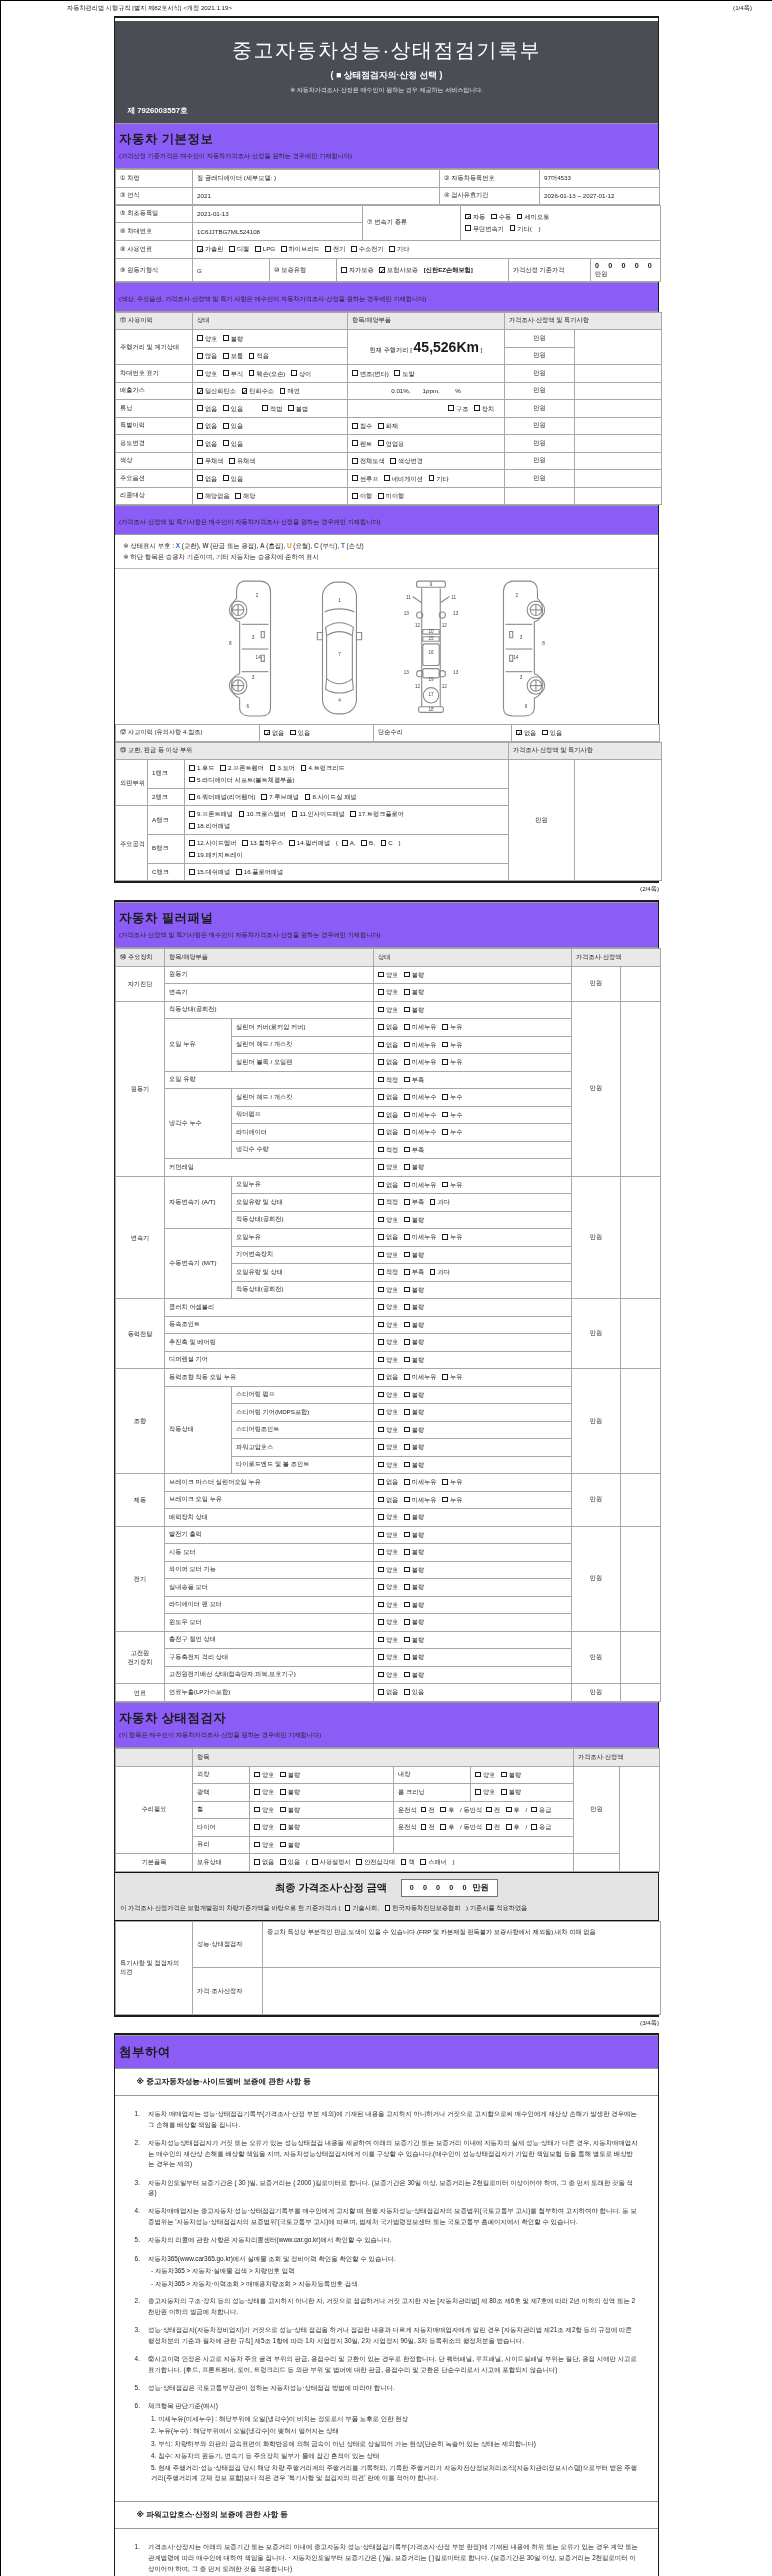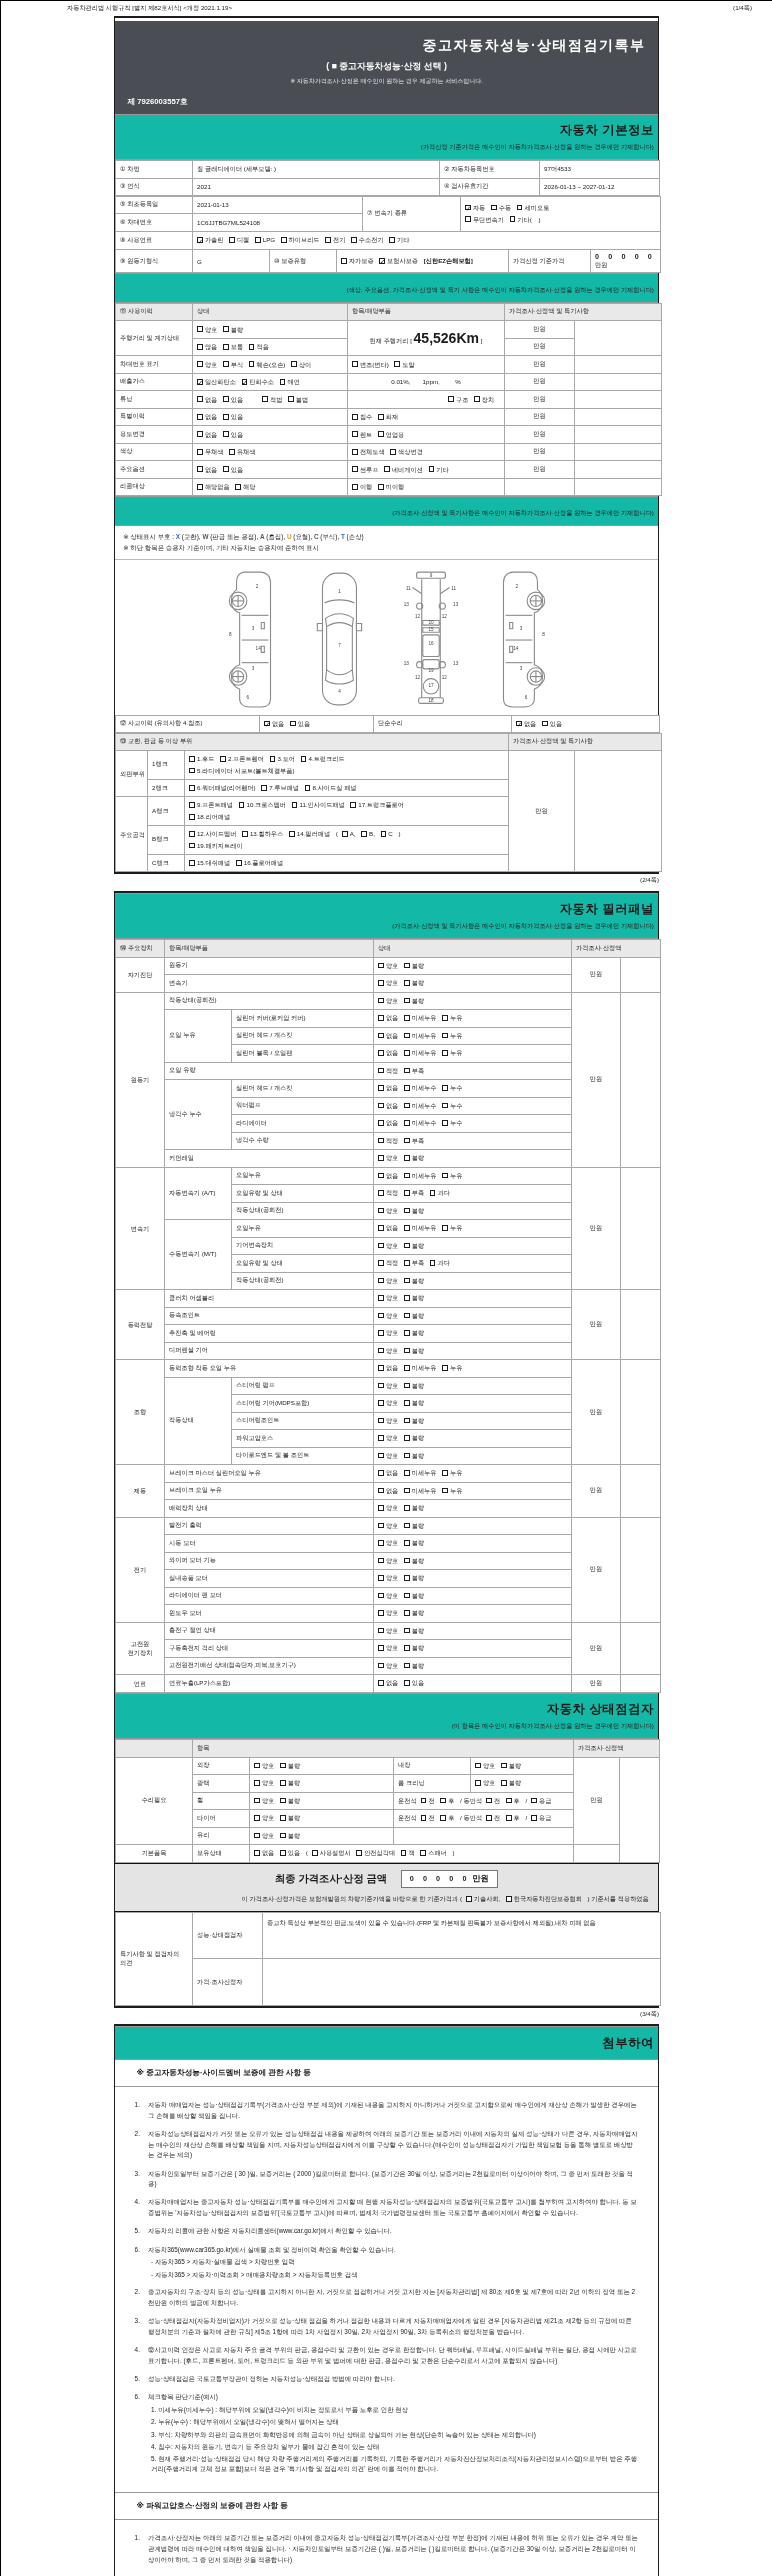--- a/index.html
+++ b/index.html
@@ -6,26 +6,26 @@
   html,body{background:#fff}
   body{width:773px;min-height:2576px;border:1px solid #000;font-family:"Liberation Sans","DejaVu Sans",sans-serif;color:#1a1a1a;padding-bottom:15.5px}
   .wrap{width:545px;margin:3.1px auto 0}
   .topline{display:flex;justify-content:space-between;font-size:6.2px;color:#222;margin:2.1px 0 3.1px;width:639px;margin-left:-47px}
   .topline .right{margin-right:-46px}
   .pagemark{text-align:right;font-size:6.2px;color:#222;margin:2.1px 0 5.2px}
   .page{border:1px solid #1c1c1c;border-top-width:2.1px;border-bottom-width:2.1px;background:#fff}
   
   .gapline{height:3.1px;background:#fff}
   .dark{background:#4a4e54;color:#fff;padding:15.5px 12.4px 6.2px}
-  .dark .t1{text-align:right;font-size:14px;font-weight:bold;letter-spacing:1.5px}
+  .dark .t1{text-align:center;font-size:20px;font-weight:normal;letter-spacing:1.5px}
   .dark .t2{text-align:center;font-size:8.8px;margin-top:6.2px;font-weight:bold}
   .dark .t3{text-align:center;font-size:6px;margin-top:4.1px;color:#eceeef}
   .dark .no{font-size:7.7px;font-weight:bold;margin-top:11.3px}
   
-  .band{background:#14b8a6;border-top:0.5px solid #9a9a9a;border-bottom:0.5px solid #9a9a9a;text-align:right;padding:7.7px 4.1px 6.7px}
+  .band{background:#8b5cf6;border-top:0.5px solid #9a9a9a;border-bottom:0.5px solid #9a9a9a;text-align:left;padding:7.7px 4.1px 6.7px}
   .band h2{font-size:12.4px;font-weight:bold;letter-spacing:0.5px}
   .band .sub{font-size:6.2px;margin-top:4.1px;color:#222}
   
   table.t{width:100%;border-collapse:collapse;table-layout:fixed}
   table.t td{border:0.5px solid #a8a8a8;font-size:6.2px;padding:2.1px 4.1px;height:17.5px;vertical-align:middle;background:#fff;word-break:keep-all}
   table.t tr.hrow td{background:#e9e9e9;font-size:6.2px}
   td.lab{background:#fdfdfd}
   td.price{text-align:center;color:#222}
   td.blankcol{background:#fff}
   td.gname{text-align:center;word-break:break-all;line-height:1.5;width:31px}
@@ -48,41 +48,41 @@
   .dshape{fill:none;stroke:#8a8a8a;stroke-width:1.1}
   
   .nhead{padding:8.2px 21.6px;border-bottom:0.5px solid #999;font-size:7.7px;font-weight:bold}
   .nsec + .nsec .nhead{border-top:0.5px solid #999}
   .nbody{padding:13.4px 19.6px 9.3px}
   .nitem{display:flex;margin-bottom:7.7px}
   .nn{width:13.4px;flex:none;font-size:6.4px;line-height:1.65}
   .nt{flex:1;font-size:6.4px;line-height:1.65}
   .nsub{font-size:6.4px;line-height:1.6;margin:2.1px 0 0 3.1px}
   
-  .final{background:#e4e4e4;border-top:1.5px solid #111;border-bottom:1.5px solid #111;padding:6.2px 5.2px;text-align:right}
+  .final{background:#e4e4e4;border-top:1.5px solid #111;border-bottom:1.5px solid #111;padding:6.2px 5.2px;text-align:left}
   .final .row1{display:flex;justify-content:center;align-items:center;gap:13.4px}
   .final .flabel{font-size:10.3px;font-weight:bold}
   .final .fbox{border:0.5px solid #777;background:#fff;padding:2.6px 8.2px}
   .final .note{font-size:6.2px;margin-top:5.2px}
 </style>
 </head>
 <body>
 
 <div class="wrap">
 
   <div class="topline">
     <span>자동차관리법 시행규칙 [별지 제82호서식] &lt;개정 2021.1.19&gt;</span>
     <span class="right">(1/4쪽)</span>
   </div>
 
   <section class="page">
     <div class="gapline"></div>
     <div class="dark">
       <div class="t1">중고자동차성능·상태점검기록부</div>
-      <div class="t2">( ■ 중고자동차성능·산정 선택 )</div>
+      <div class="t2">( ■ 상태점검자의·산정 선택 )</div>
       <div class="t3">※ 자동차가격조사·산정은 매수인이 원하는 경우 제공하는 서비스입니다.</div>
       <div class="no">제 7926003557호</div>
     </div>
 
     <div class="band">
       <h2>자동차 기본정보</h2>
       <div class="sub">(가격산정 기준가격은 매수인이 자동차가격조사·산정을 원하는 경우에만 기재합니다)</div>
     </div>
 
     <table class="t">

